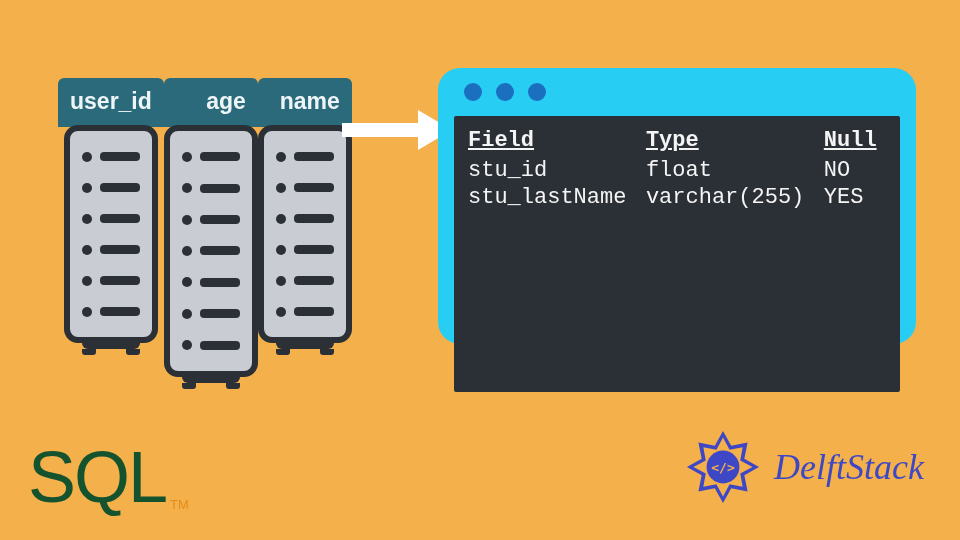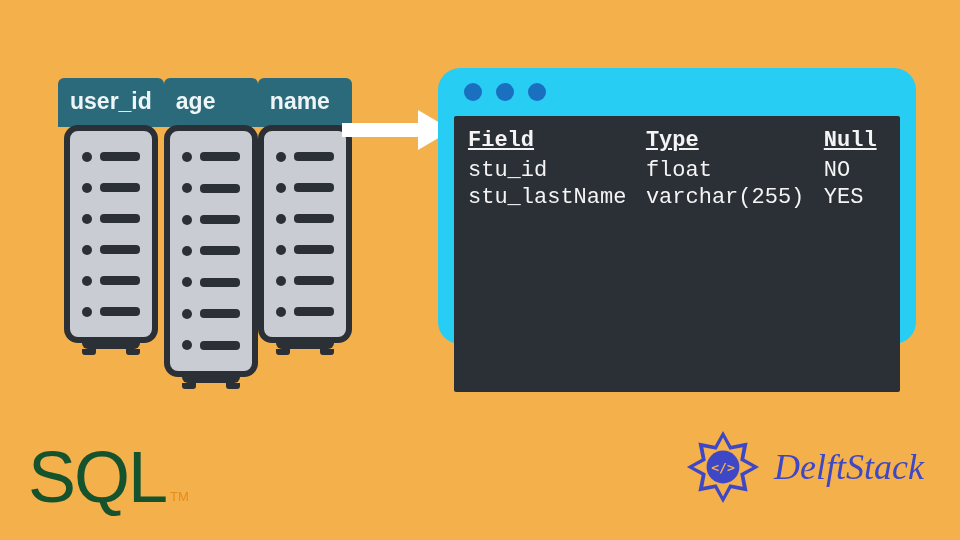--- a/index.html
+++ b/index.html
@@ -24,21 +24,21 @@
     display: flex;
     flex-direction: column;
     align-items: center;
   }
   .col-header {
     background: #2a6a7a;
     color: #eef5f7;
     font-weight: 700;
     font-size: 23px;
     padding: 10px 12px 12px;
-    text-align: left;
+    text-align: right;
     border-radius: 6px 6px 0 0;
     min-width: 94px;
   }
   .server-body {
     width: 94px;
     height: 218px;
     background: #c9ccd3;
     border: 6px solid #2b2f36;
     border-radius: 14px;
     margin-top: -2px;
@@ -164,21 +164,21 @@
   .mysql .sql {
     color: #14532d;
     font-size: 72px;
     letter-spacing: -2px;
     margin-left: -4px;
   }
   .mysql .tm {
     color: #e48c1a;
     font-size: 13px;
     margin-left: 4px;
-    margin-bottom: 14px;
+    margin-bottom: 6px;
   }
 
   
   .delft {
     position: absolute;
     right: 36px;
     bottom: 32px;
     display: flex;
     align-items: center;
     gap: 10px;

